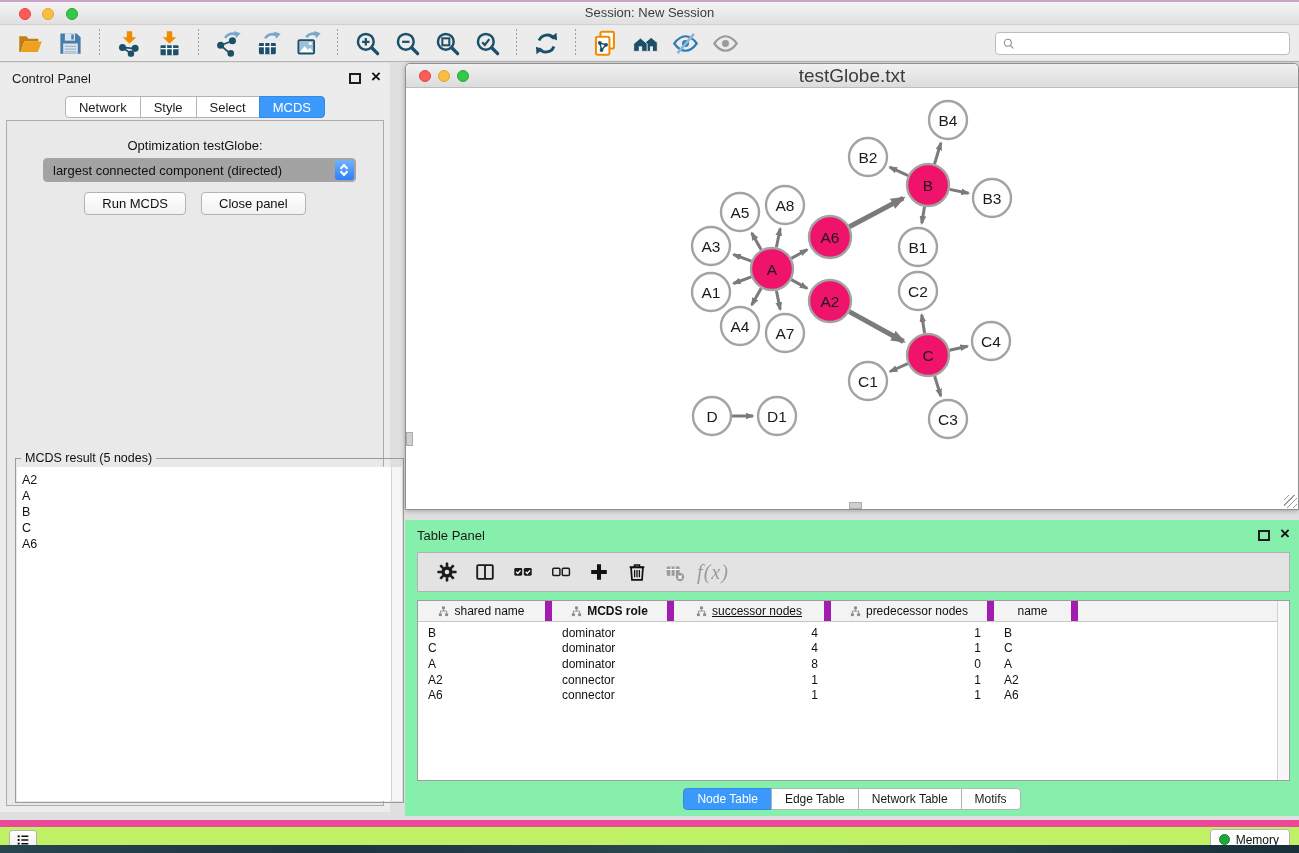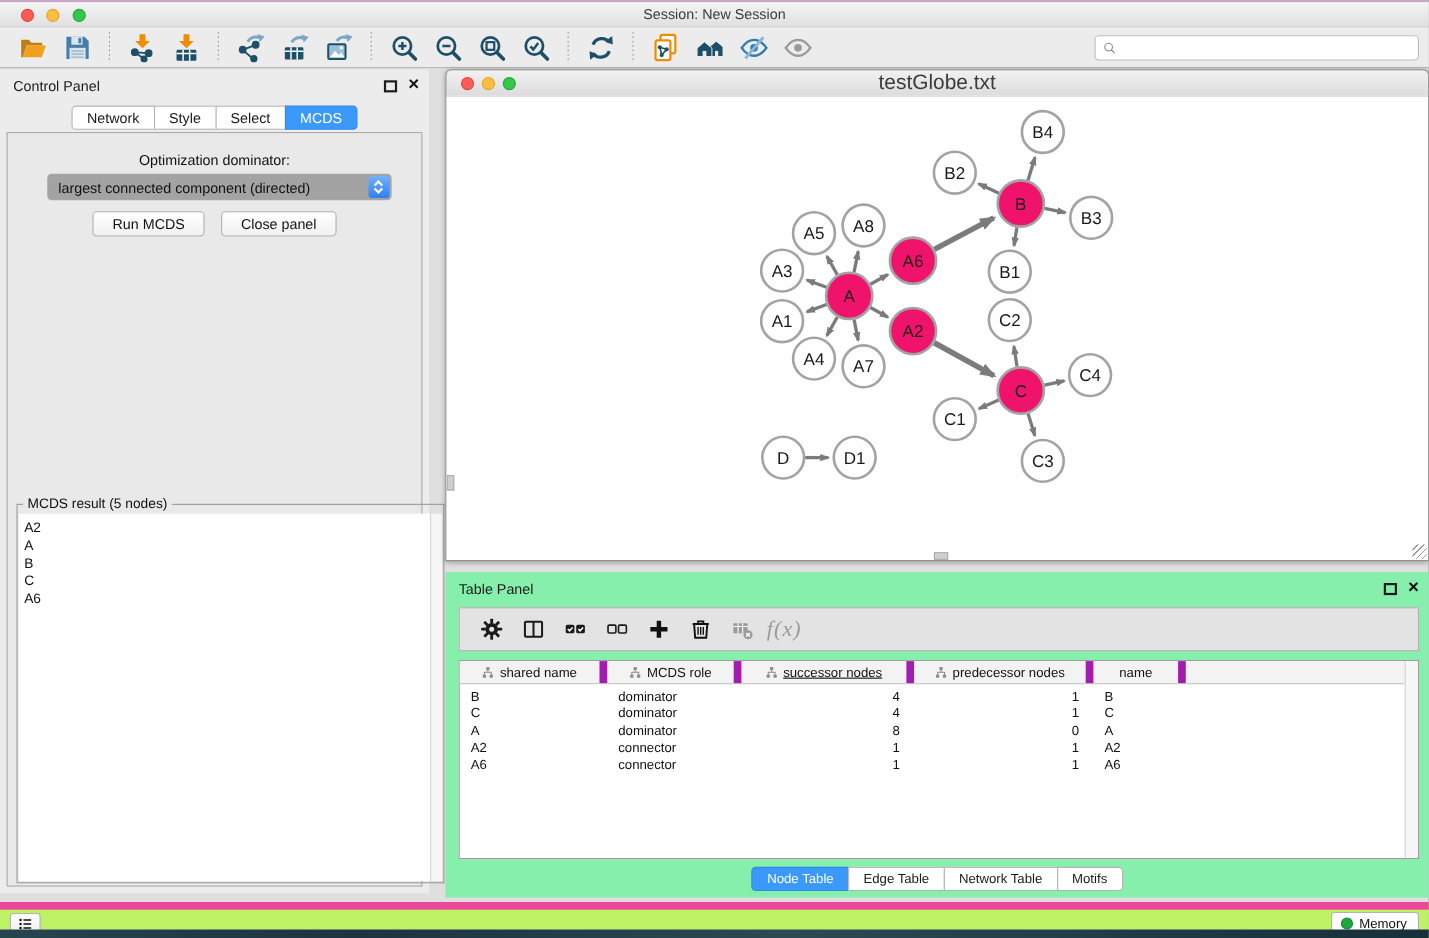--- a/index.html
+++ b/index.html
@@ -362,21 +362,21 @@
     <div class="panel-title">Control Panel</div>
     <div class="float-btn"></div>
     <div class="close-btn">×</div>
     <div class="seg-tabs cp-tabs" id="cp-tabs">
         <div class="seg-tab">Network</div>
         <div class="seg-tab">Style</div>
         <div class="seg-tab">Select</div>
         <div class="seg-tab active">MCDS</div>
       </div>
     <div class="cp-body">
-      <div class="opt-label">Optimization dominator:</div>
+      <div class="opt-label">Optimization testGlobe:</div>
       <div class="dropdown">
         <span class="dd-text">largest connected component (directed)</span>
         <span class="dd-stepper">
             <span class="dd-up"></span>
             <span class="dd-down"></span>
           </span>
       </div>
       <div class="cp-buttons">
         <button class="btn">Run MCDS</button>
         <button class="btn">Close panel</button>
@@ -564,21 +564,21 @@
         </div>
       </div>
     <div class="tp-table">
       <div class="tp-header" id="tp-header">
           <div class="th" style="width: 134px;">
             <svg class="tree-icn">
               <use href="#sym-tree"></use>
             </svg>
             <span>shared name</span>
           </div>
-          <div class="th" style="width: 122px;">
+          <div class="th" style="width: 122px; font-weight: bold;">
             <svg class="tree-icn">
               <use href="#sym-tree"></use>
             </svg>
             <span>MCDS role</span>
           </div>
           <div class="th" style="width: 157px; text-decoration: underline;">
             <svg class="tree-icn">
               <use href="#sym-tree"></use>
             </svg>
             <span>successor nodes</span>

